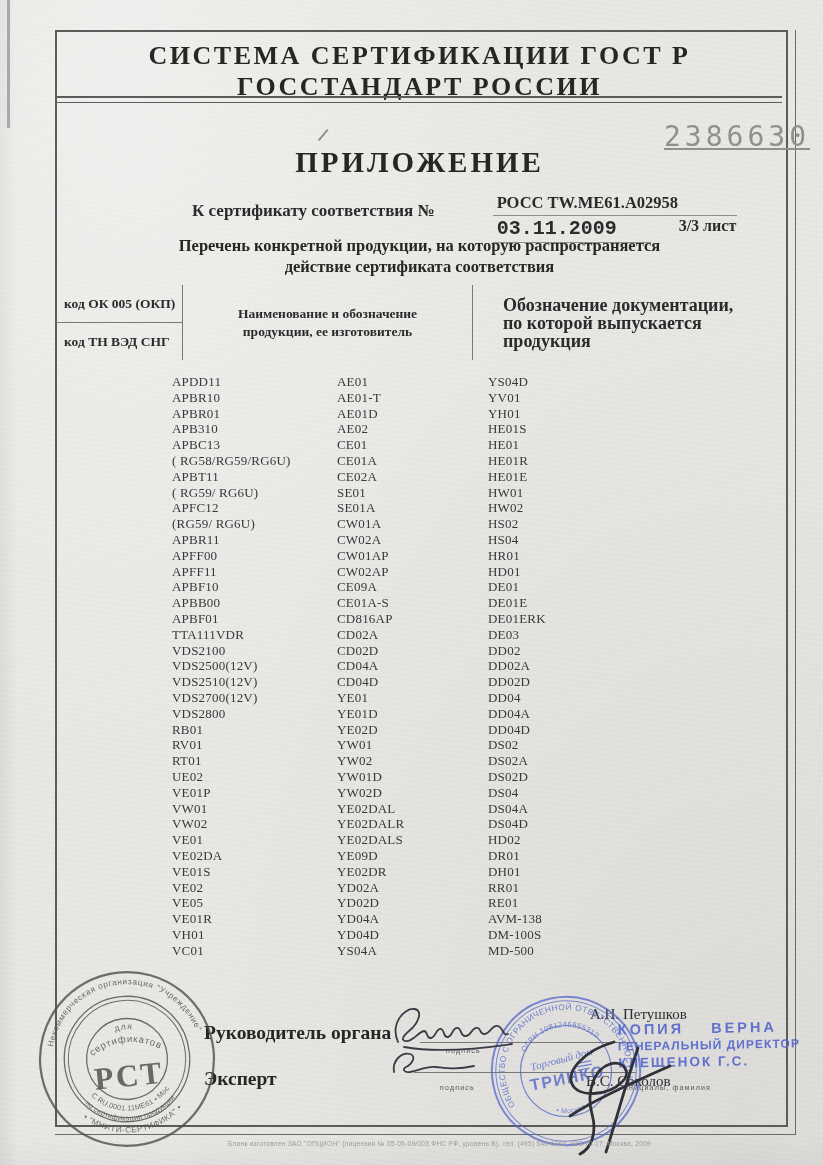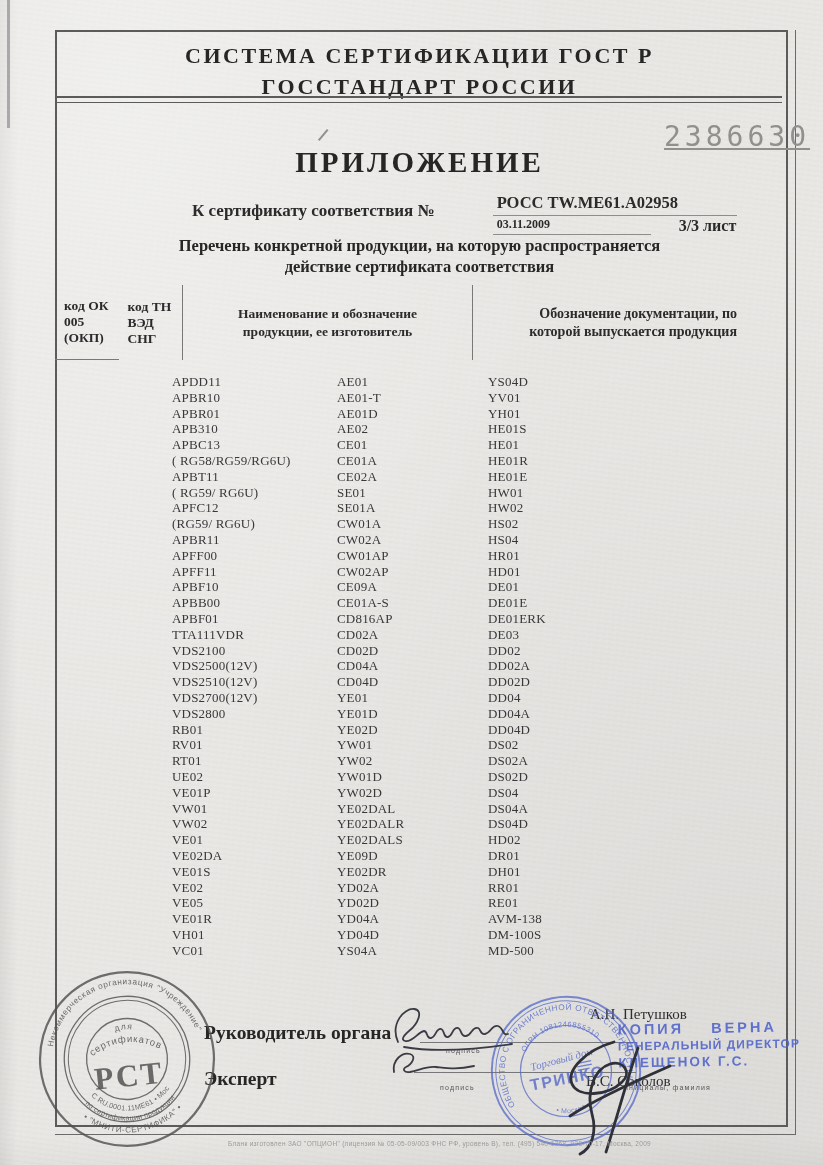--- a/index.html
+++ b/index.html
@@ -14,46 +14,46 @@
       repeating-linear-gradient(7deg, rgba(0,0,0,.013) 0 2px, transparent 2px 5px),
       repeating-linear-gradient(97deg, rgba(255,255,255,.035) 0 3px, transparent 3px 7px);
     font-family:"Liberation Serif", serif;color:#2b2b2b;
   }
   .abs{position:absolute;}
   
   .frame{left:55px;top:30px;width:729px;height:1093px;border:2px solid #5b5b59;}
   .frame::after{content:"";position:absolute;top:-2px;bottom:-10px;left:-2px;right:-10px;
     border-right:1.5px solid #6a6a68;border-bottom:1.5px solid #6a6a68;pointer-events:none;}
   .header-band{left:57px;top:32px;width:725px;height:64px;text-align:center;padding-top:8px;}
-  .header-band .l1,.header-band .l2{font-weight:bold;font-size:22px;letter-spacing:2.5px;line-height:31px;color:#262624;}
+  .header-band .l1,.header-band .l2{font-weight:bold;font-size:26px;letter-spacing:2.5px;line-height:31px;color:#262624;}
   .double-rule{left:57px;top:96px;width:725px;height:4px;border-top:2px solid #5b5b59;border-bottom:1.5px solid #5b5b59;}
   
   .serial{left:664px;top:120px;font-family:"DejaVu Sans Mono", monospace;font-size:28px;
     letter-spacing:4px;color:#90908c;font-weight:normal;text-decoration:underline;}
   .doc-title{left:57px;top:146px;width:725px;text-align:center;font-size:29px;font-weight:bold;letter-spacing:3px;color:#262624;}
   
   .cert{left:192px;top:193px;width:560px;display:flex;gap:30px;}
   .cert-label{font-size:17px;font-weight:bold;padding-top:8px;white-space:nowrap;}
   .cert-vals{margin-left:28px;width:300px;}
   .cert-number{display:block;font-size:16.5px;font-weight:bold;border-bottom:1.2px solid #8d8d8a;
     padding:0 4px 2px 4px;width:236px;white-space:nowrap;}
   .cert-row2{display:flex;align-items:flex-start;margin-top:1px;}
-  .cert-date{font-size:12px;font-weight:bold;border-bottom:1.2px solid #8d8d8a;width:150px;padding:0 4px 2px 4px;}
+  .cert-date{font-size:20px;font-weight:bold;border-bottom:1.2px solid #8d8d8a;width:150px;padding:0 4px 2px 4px;font-family:Liberation Mono, monospace;}
   .cert-sheet{font-size:16px;font-weight:bold;margin-left:28px;white-space:nowrap;}
   .subtitle{left:57px;top:235px;width:725px;text-align:center;font-size:16.5px;font-weight:bold;line-height:21px;color:#262624;}
   
   .thead{left:55px;top:285px;width:712px;height:75px;border:1.5px solid #77777а;border-color:#787876;
     display:grid;grid-template-columns:128px 290px auto;box-sizing:border-box;}
-  .thead .c1{display:flex;border-right:1.5px solid #787876;}
+  .thead .c1{display:flex;flex-direction:column;border-right:1.5px solid #787876;}
   .thead .c1 > div{flex:1;display:flex;align-items:center;padding-left:9px;font-size:13.5px;font-weight:bold;}
   .thead .c1 > div:first-child{border-bottom:1.5px solid #787876;}
   .thead .c2{border-right:1.5px solid #787876;display:flex;align-items:center;justify-content:center;text-align:center;
     font-size:13.5px;font-weight:bold;padding:0 42px;line-height:18px;}
-  .thead .c3{display:flex;align-items:center;justify-content:center;text-align:right;
-    font-size:14px;font-weight:bold;padding:0 30px;line-height:18px;}
+  .thead .c3{display:flex;align-items:center;justify-content:center;text-align:left;
+    font-size:18px;font-weight:bold;padding:0 30px;line-height:18px;}
   
   .code-grid{left:172px;top:374px;width:580px;display:grid;grid-template-columns:165px 151px auto;
     font-size:13px;line-height:15.8px;color:#38383a;letter-spacing:.2px;}
   .code-grid span{white-space:nowrap;}
   
   .sig-label{font-size:19.5px;font-weight:bold;color:#262624;}
   .sig-line{border-bottom:1.2px solid #77777a;height:1px;}
   .tiny-cap{font-size:7px;letter-spacing:1.2px;color:#55555a;font-family:"Liberation Sans",sans-serif;}
   .name{font-size:15px;color:#2e2e30;white-space:nowrap;}
   .copy-stamp{left:618px;top:1020px;width:185px;color:#4f63cc;opacity:.88;transform:rotate(-1deg);

